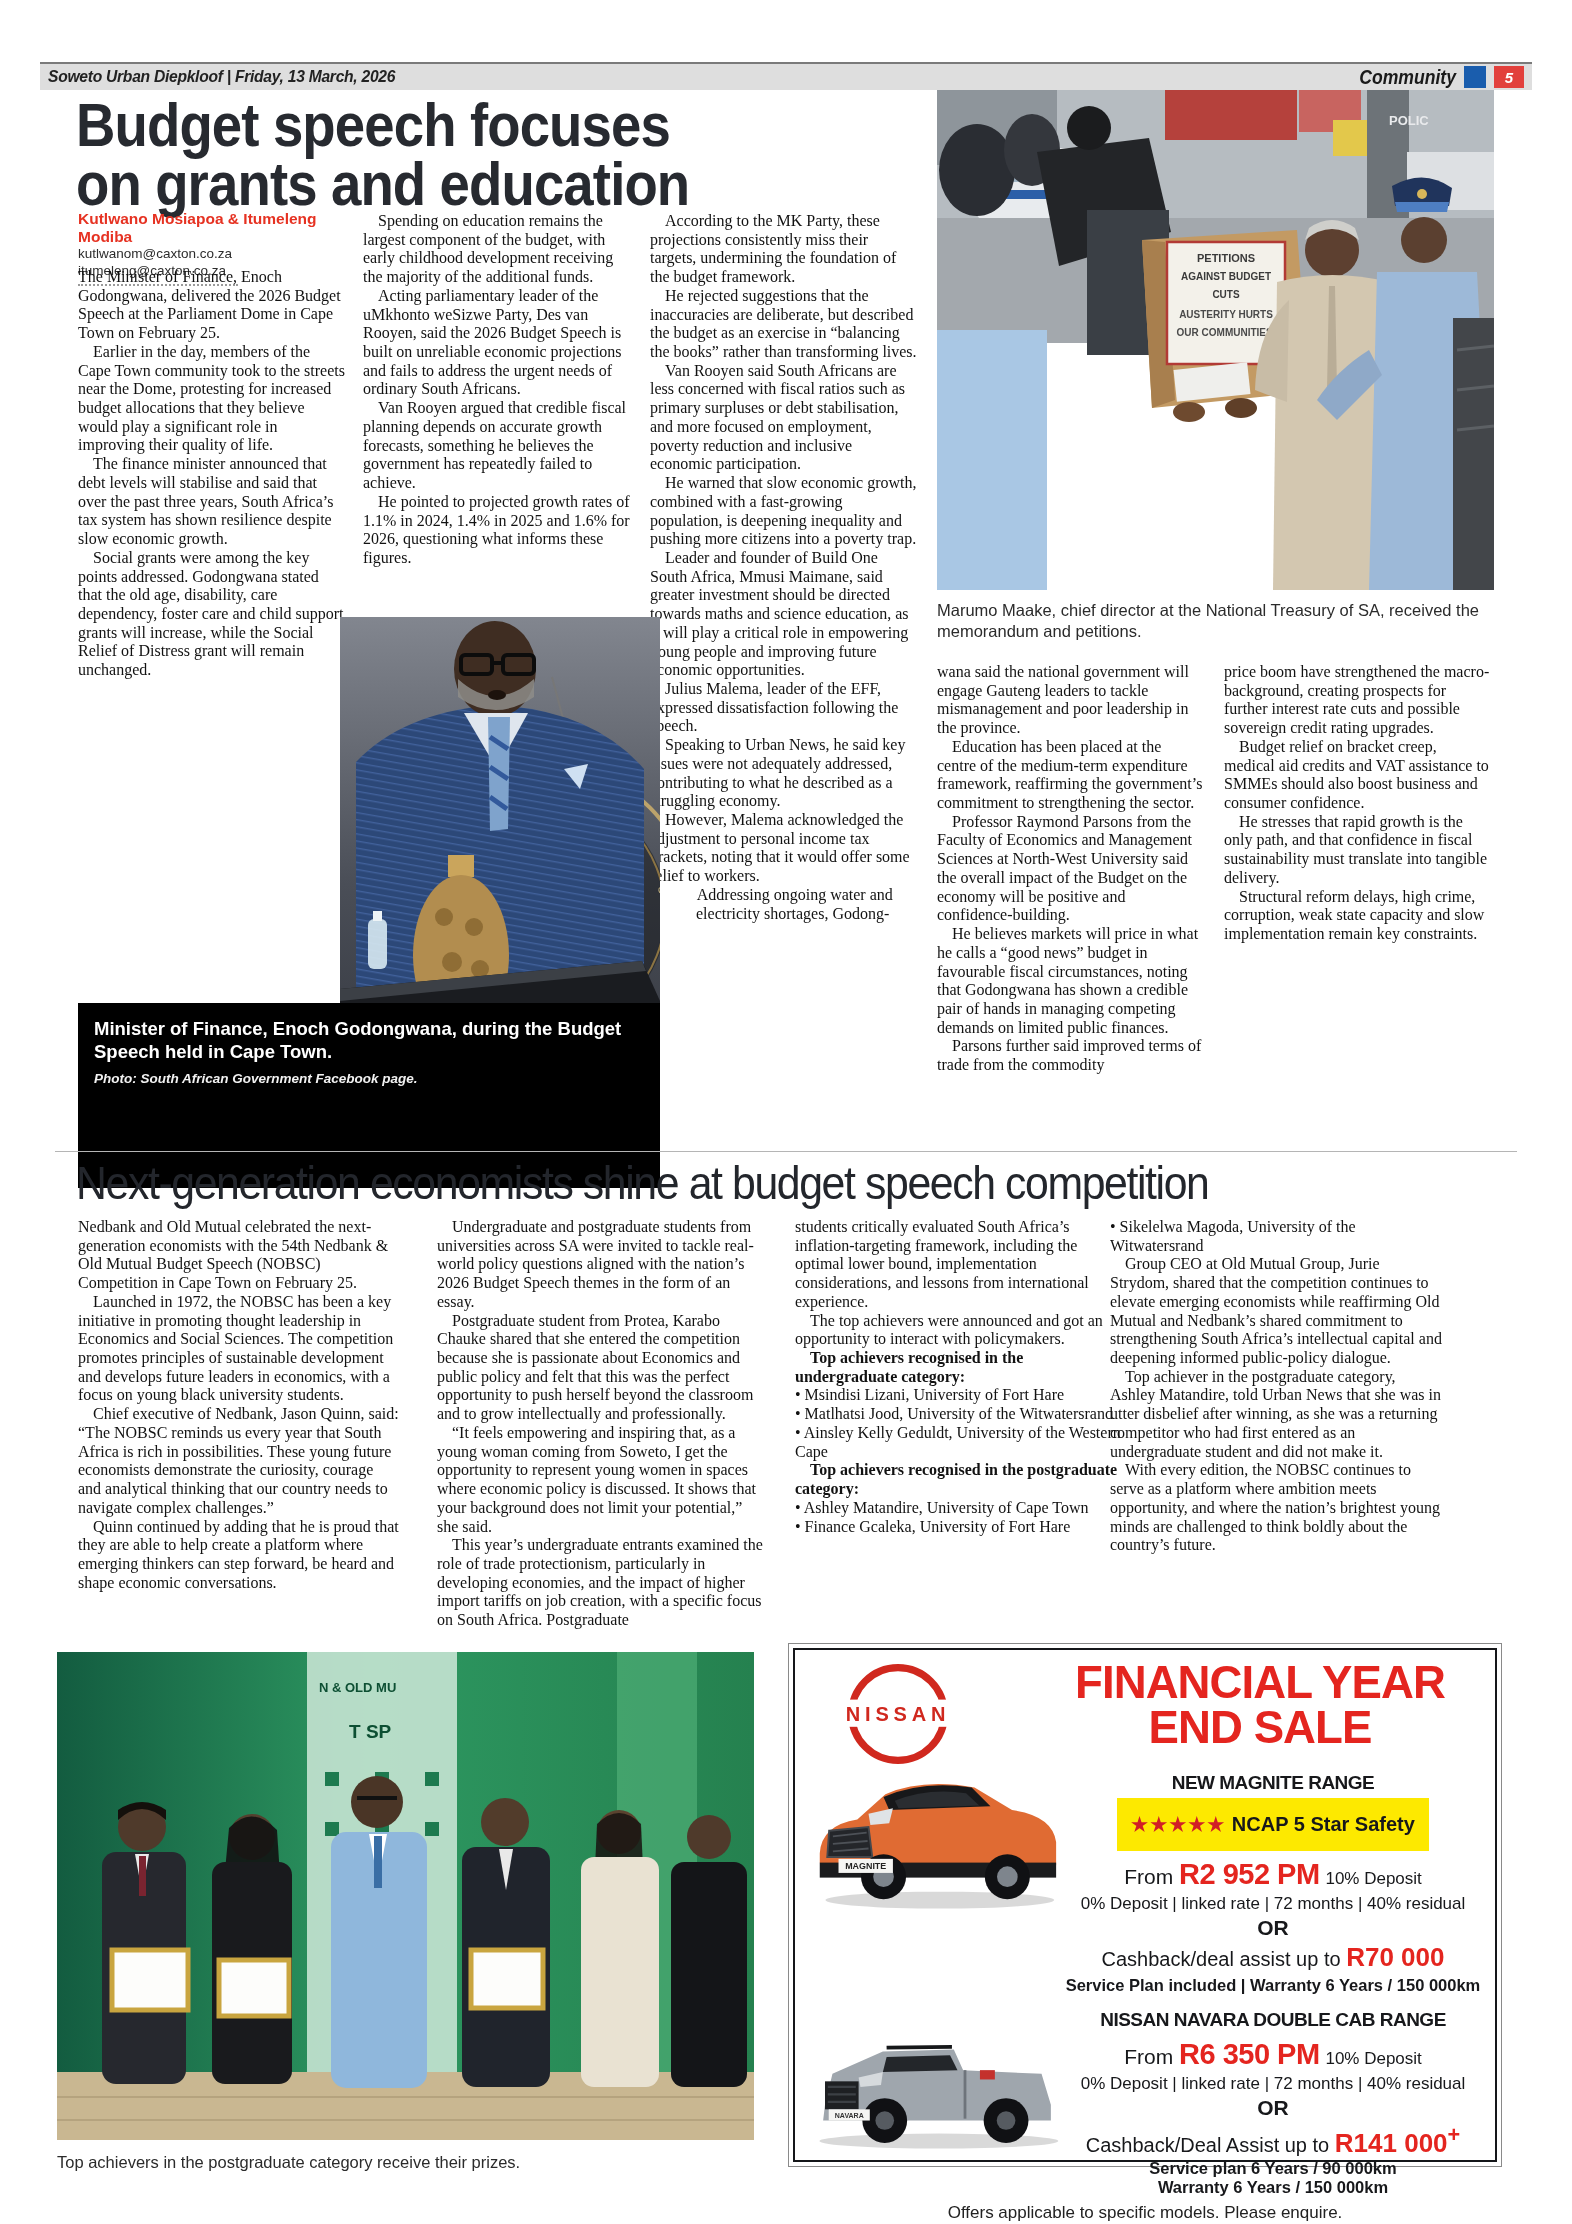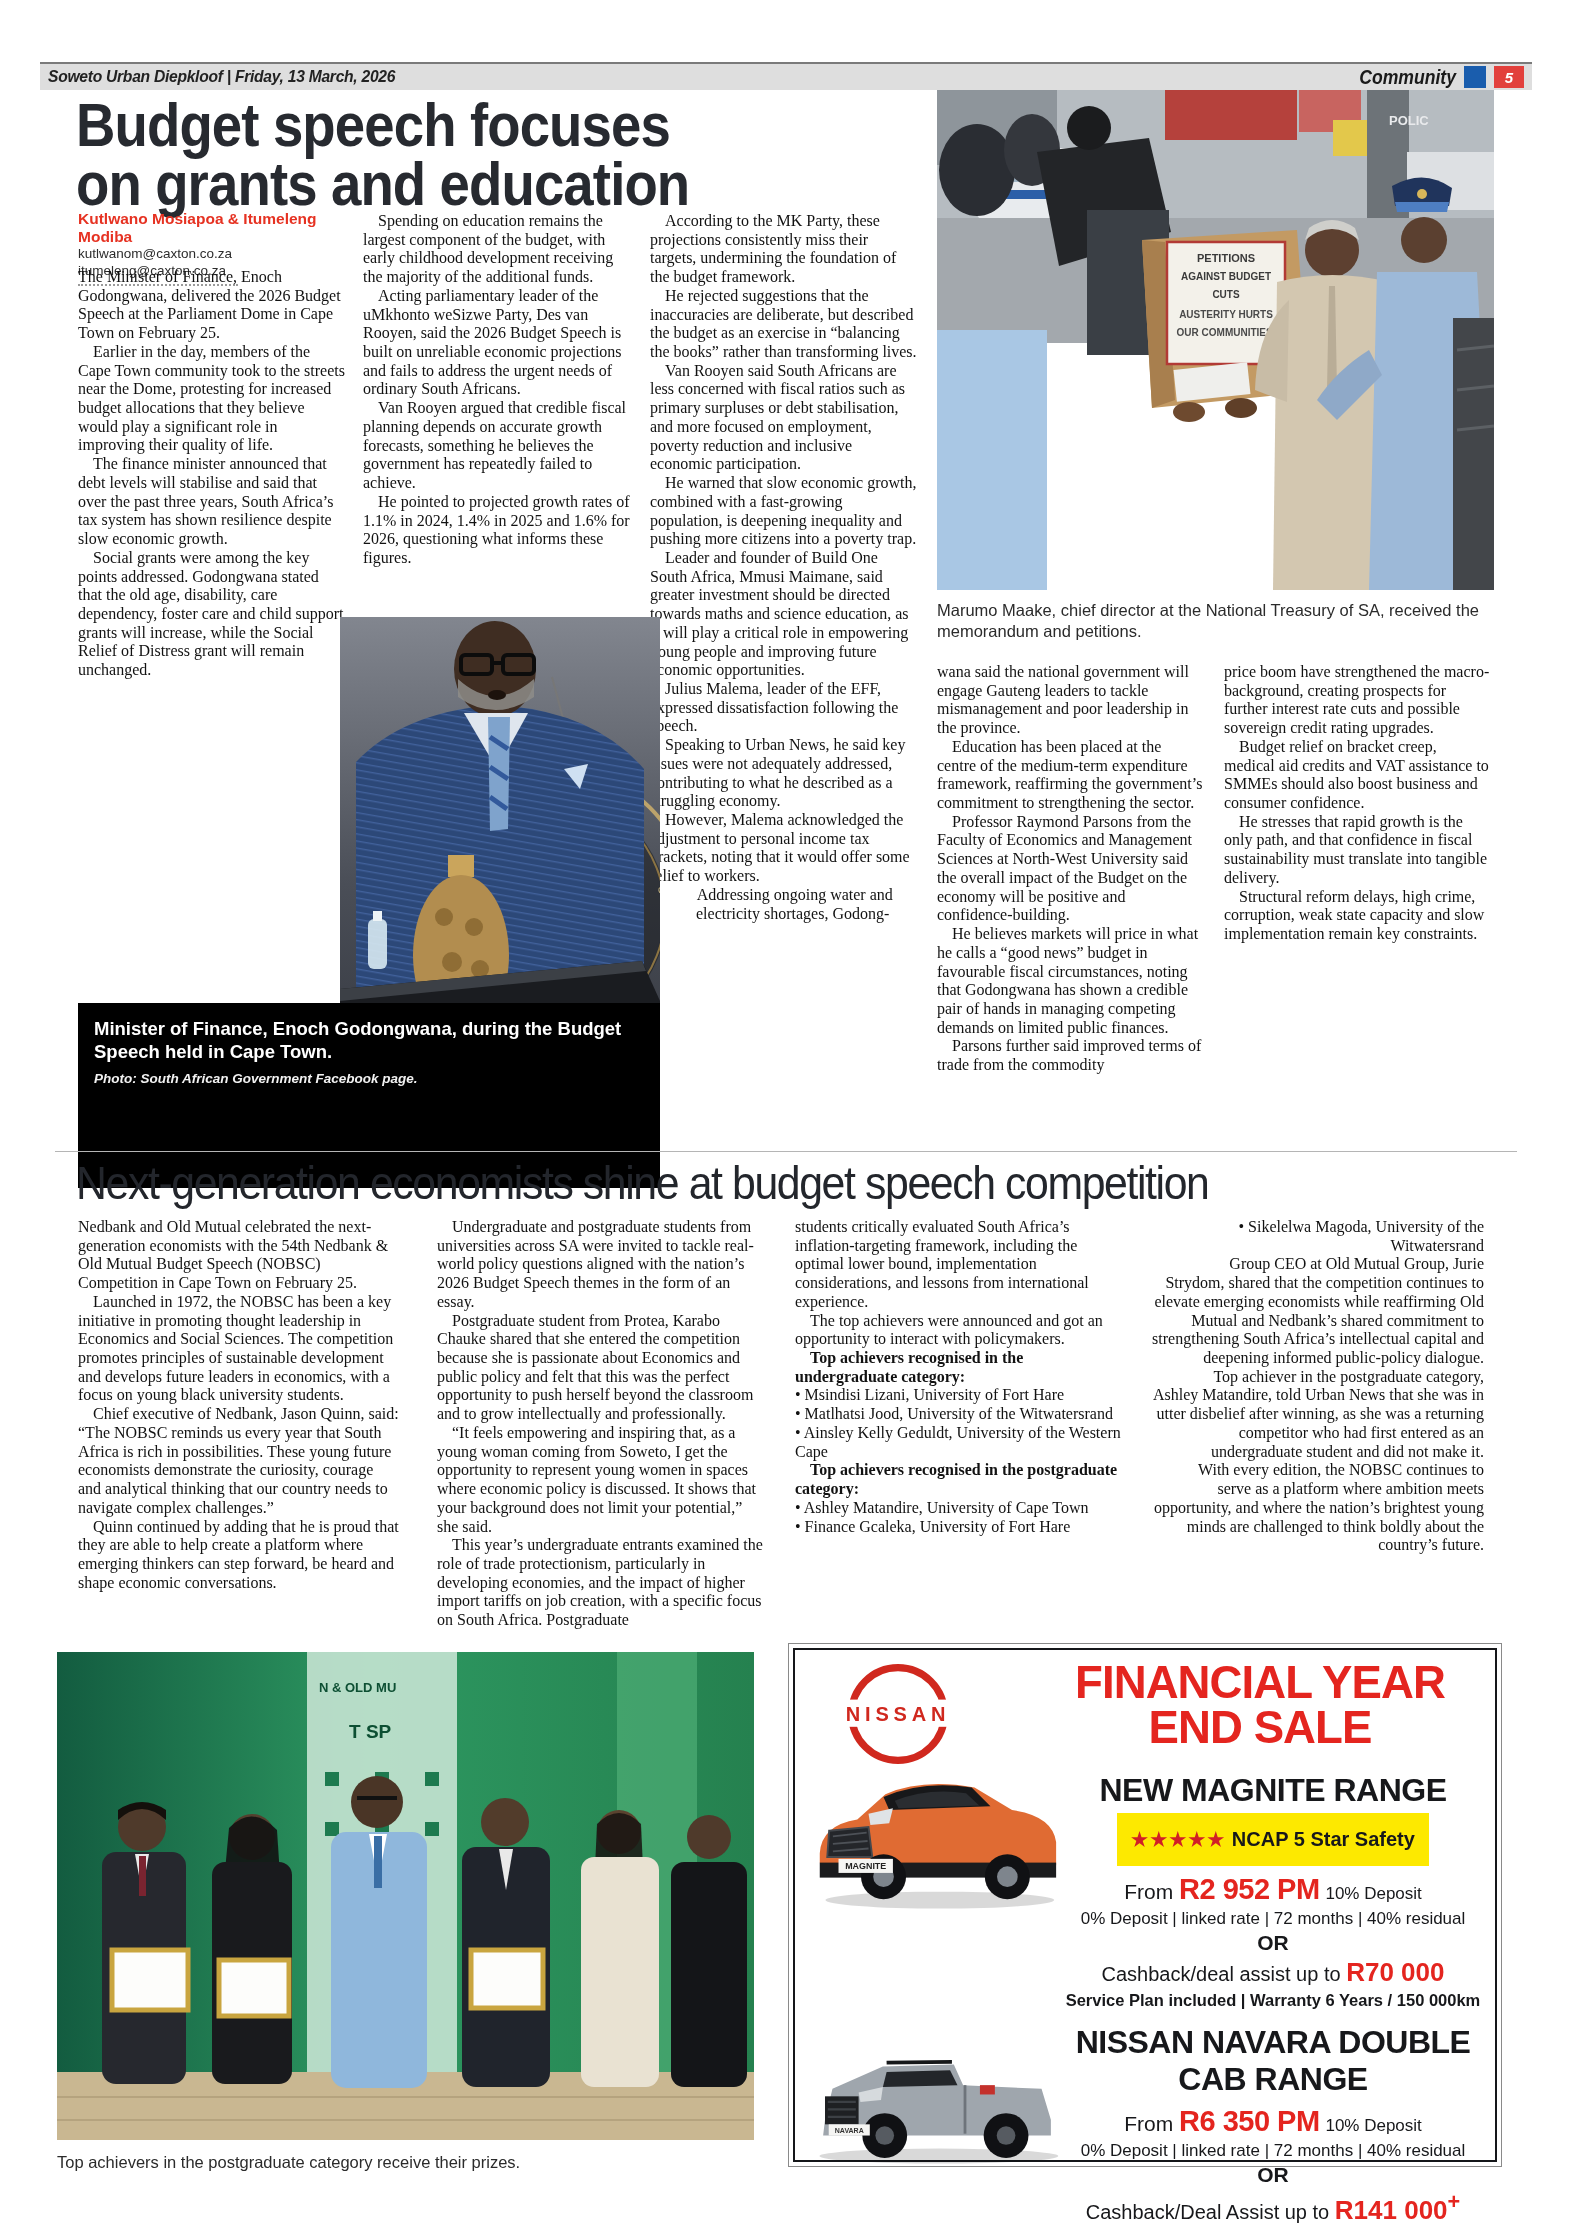--- a/index.html
+++ b/index.html
@@ -36,21 +36,21 @@
   .newscol p.ind{text-indent:15px;}
   .newscol p.bold{font-weight:bold;}
   #c1{left:78px;top:268px;width:267px;height:705px;}
   #c2{left:363px;top:212px;width:267px;height:645px;}
   #c3{left:650px;top:212px;width:267px;height:945px;}
   #c4{left:937px;top:663px;width:267px;height:495px;}
   #c5{left:1224px;top:663px;width:267px;height:505px;}
   #a2c1{left:78px;top:1218px;width:322px;height:420px;}
   #a2c2{left:437px;top:1218px;width:328px;height:430px;}
   #a2c3{left:795px;top:1218px;width:330px;height:400px;}
-  #a2c4{left:1152px;top:1218px;width:332px;height:400px;text-align:right;}
+  #a2c4{left:1110px;top:1218px;width:332px;height:400px;}
 
   
   .sp1{float:right;width:112px;height:705px;
        shape-outside:polygon(112px 0,112px 520px,30px 620px,0 700px,0 705px,112px 705px);}
   .sp2{float:left;width:118px;height:645px;
        shape-outside:polygon(0 0,0 395px,60px 430px,118px 470px,118px 645px,0 645px);}
   .sp3{float:left;width:46px;height:945px;
        shape-outside:polygon(0 0,0 676px,46px 700px,46px 860px,0 900px,0 945px);}
 
   
@@ -67,21 +67,21 @@
   #cap-awards{left:57px;top:2152px;width:680px;}
 
   
   .ad{left:793px;top:1648px;width:704px;height:514px;border:2px solid #15171a;outline:1px solid #8a8a8a;
       outline-offset:4px;box-sizing:border-box;background:#fff;display:flex;flex-direction:column;}
   .ad-head{position:relative;height:122px;flex:none;}
   .ad-logo{position:absolute;left:38px;top:8px;}
   .ad-title{position:absolute;left:250px;top:10px;width:430px;text-align:center;color:#e4251f;
             font-weight:bold;font-size:47px;line-height:0.95;letter-spacing:-1px;transform:scaleX(.97);}
   .ad-right{width:420px;margin-left:268px;text-align:center;color:#17181b;}
-  .ad-range{font-weight:bold;font-size:32px;letter-spacing:-0.5px;}
+  .ad-range{font-weight:bold;font-size:19px;letter-spacing:-0.5px;}
   .stars-band{display:inline-block;background:#fde900;padding:15px 14px;margin-top:4px;font-weight:bold;font-size:20px;}
   .stars{color:#d11f26;letter-spacing:2px;font-size:19px;}
   .price-line{margin-top:7px;font-size:21px;}
   .price{color:#e4251f;font-weight:bold;font-size:29px;letter-spacing:-0.5px;}
   .dep{font-size:17px;}
   .terms{margin-top:3px;font-size:17px;}
   .or{margin-top:2px;font-weight:bold;font-size:21px;}
   .cash-line{margin-top:2px;font-size:20px;}
   .cash{color:#e4251f;font-weight:bold;font-size:26px;}
   .svc{margin-top:3px;font-weight:bold;font-size:16.5px;}

